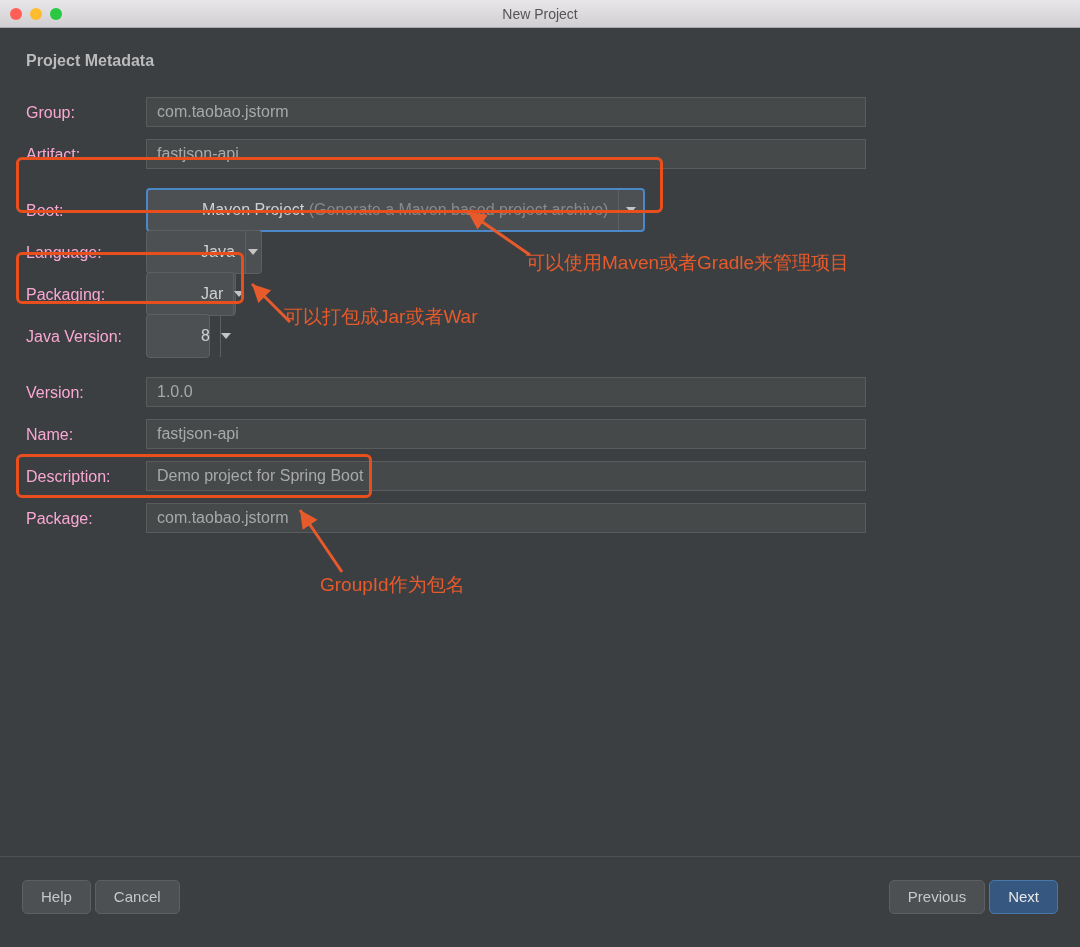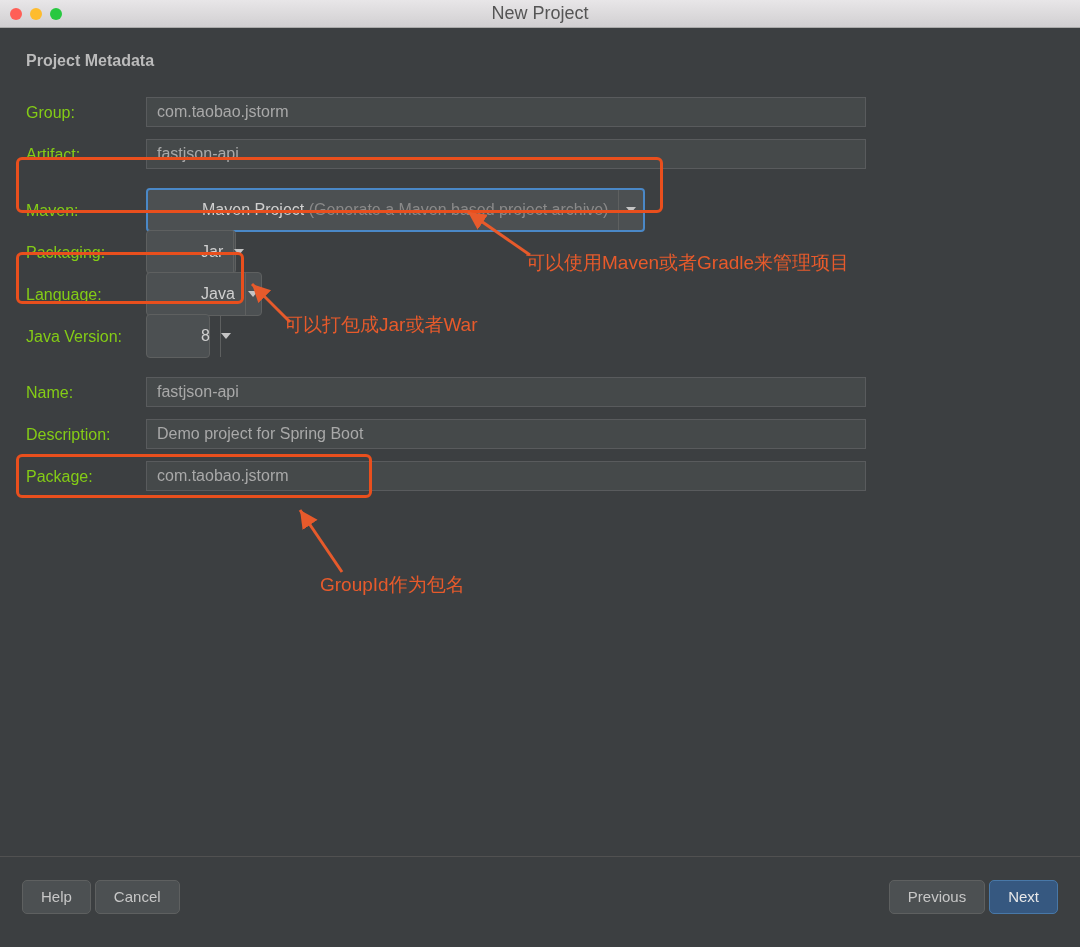--- a/index.html
+++ b/index.html
@@ -24,21 +24,21 @@
   }
   .traffic { display: flex; gap: 8px; }
   .dot { width: 12px; height: 12px; border-radius: 50%; }
   .dot.red { background: #ff5f57; }
   .dot.yellow { background: #febc2e; }
   .dot.green { background: #28c840; }
   .win-title {
     position: absolute;
     left: 50%;
     transform: translateX(-50%);
-    font-size: 18px;
+    font-size: 14px;
     color: #555;
     text-align: center;
   }
   .content {
     padding: 24px 26px 0 26px;
     position: relative;
   }
   .section-title {
     color: #bbbbbb;
     font-weight: bold;
@@ -46,21 +46,21 @@
     margin-bottom: 22px;
   }
   .form-row {
     display: flex;
     align-items: center;
     height: 40px;
     margin-bottom: 2px;
   }
   .label {
     width: 120px;
-    color: #84cc16;
+    color: #f9a8d4;
     font-size: 16px;
     padding-top: 2px;
   }
   .text-input {
     flex: 1;
     max-width: 720px;
     height: 30px;
     background: #45494a;
     border: 1px solid #595b5d;
     border-radius: 0;
@@ -114,21 +114,21 @@
   .hl3 { left: 16px; top: 454px; width: 356px; height: 44px; }
 
   .annotation {
     position: absolute;
     color: #e75a2b;
     font-size: 19px;
     pointer-events: none;
     white-space: nowrap;
   }
   .ann1 { left: 526px; top: 250px; }
-  .ann2 { left: 284px; top: 312px; }
+  .ann2 { left: 284px; top: 304px; }
   .ann3 { left: 320px; top: 572px; }
 
   .arrow-svg { position: absolute; pointer-events: none; }
 
   .footer {
     position: absolute;
     bottom: 11px; left: 0; right: 0;
     height: 80px;
     border-top: 1px solid #515151;
     display: flex;
@@ -176,71 +176,75 @@
   </div>
 
   <div class="form-row">
     <div class="label">Artifact:</div>
     <input class="text-input" value="fastjson-api" style="">
   </div>
 
   <div style="height:14px"></div>
 
   <div class="form-row">
-    <div class="label">Maven:</div>
+    <div class="label">Boot:</div>
     <div class="dropdown maven">
       <span class="dd-text">
         <span>Maven Project</span><span class="dd-hint"> (Generate a Maven based project archive)</span>
       </span>
       <span class="dd-arrow">
           <svg viewBox="0 0 10 6">
             <path d="M0 0 L5 6 L10 0 Z"></path>
           </svg>
         </span>
     </div>
   </div>
 
   <div class="form-row">
+    <div class="label">Language:</div>
+    <div class="dropdown lang">
+      <span class="dd-text">Java</span>
+      <span class="dd-arrow">
+          <svg viewBox="0 0 10 6">
+            <path d="M0 0 L5 6 L10 0 Z"></path>
+          </svg>
+        </span>
+    </div>
+  </div>
+
+  <div class="form-row">
     <div class="label">Packaging:</div>
     <div class="dropdown pkg">
       <span class="dd-text">Jar</span>
       <span class="dd-arrow">
           <svg viewBox="0 0 10 6">
             <path d="M0 0 L5 6 L10 0 Z"></path>
           </svg>
         </span>
     </div>
   </div>
 
   <div class="form-row">
-    <div class="label">Language:</div>
-    <div class="dropdown lang">
-      <span class="dd-text">Java</span>
-      <span class="dd-arrow">
-          <svg viewBox="0 0 10 6">
-            <path d="M0 0 L5 6 L10 0 Z"></path>
-          </svg>
-        </span>
-    </div>
-  </div>
-
-  <div class="form-row">
     <div class="label">Java Version:</div>
     <div class="dropdown jver">
       <span class="dd-text">8</span>
       <span class="dd-arrow">
           <svg viewBox="0 0 10 6">
             <path d="M0 0 L5 6 L10 0 Z"></path>
           </svg>
         </span>
     </div>
   </div>
 
   <div style="height:14px"></div>
 
+  <div class="form-row">
+    <div class="label">Version:</div>
+    <input class="text-input" value="1.0.0" style="">
+  </div>
 
   <div class="form-row">
     <div class="label">Name:</div>
     <input class="text-input" value="fastjson-api" style="">
   </div>
 
   <div class="form-row">
     <div class="label">Description:</div>
     <input class="text-input" value="Demo project for Spring Boot" style="">
   </div>

